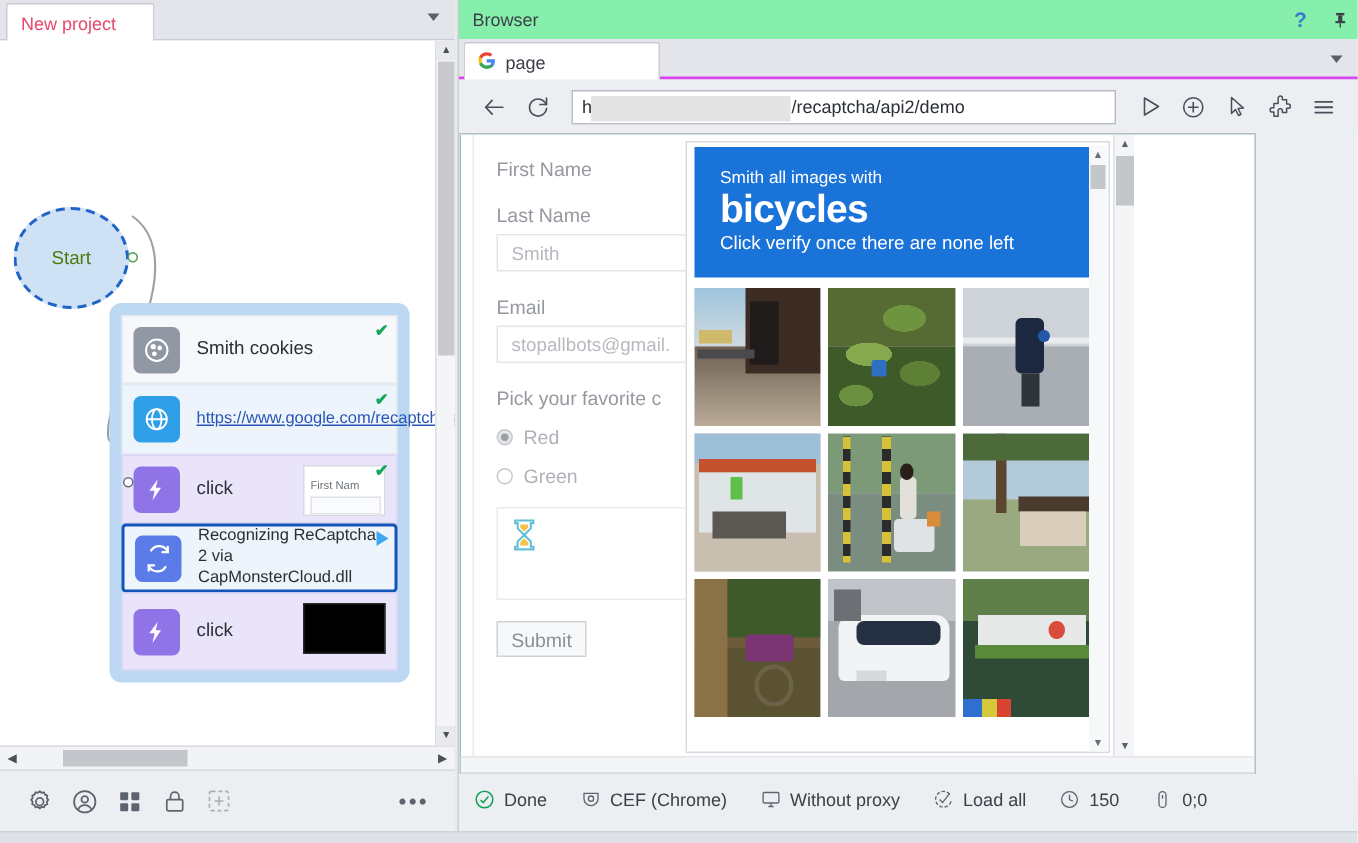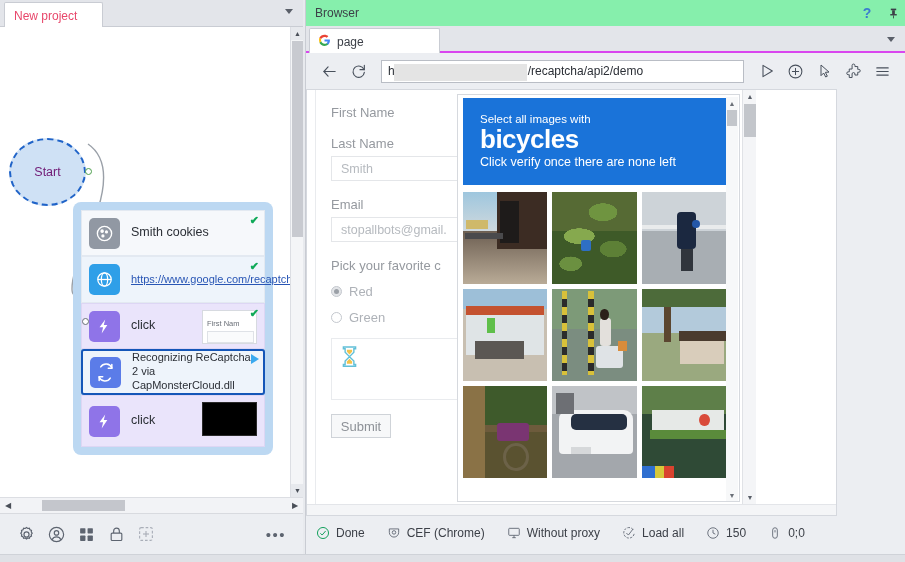--- a/index.html
+++ b/index.html
@@ -76,21 +76,21 @@
     color:#5d6470;
   }
   .lp-toolbar .spacer{flex:1}
   .lp-toolbar .dots{color:#5d6470;font-size:15px;letter-spacing:1.5px;padding-right:6px}
 
   
   .start-node{
     position:absolute; left:9px; top:111px; width:77px; height:68px;
     border-radius:50%; background:#cfe1f5; border:2px dashed #1f63c8;
     display:flex;align-items:center;justify-content:center;
-    font-size:12.5px;color:#701a75;
+    font-size:12.5px;color:#4d7c0f;
   }
   .port{
     position:absolute;width:7px;height:7px;border-radius:50%;
     background:#ffffff;border:1.5px solid #4c9f4c;
   }
   .port.start-out{left:85px;top:141px;}
   .port.grp-in{left:82px;top:291px;border-color:#6a6f78;}
 
   .group-box{
     position:absolute; left:73px; top:175px; width:200px; height:253px;
@@ -524,21 +524,21 @@
                 <path d="M9 21 h6 v-2.5 l-3-3 -3 3 z" fill="#f2c24a"></path>
               </svg>
             </span>
           </div>
 
           <div class="submit-btn">Submit</div>
         </div>
 
         <div class="captcha">
           <div class="cap-head">
-            <div class="l1">Select all images with</div>
+            <div class="l1">Smith all images with</div>
             <div class="l2">bicycles</div>
             <div class="l3">Click verify once there are none left</div>
           </div>
 
           <div class="cap-grid">
 
             <div class="tile">
               <div class="sky" style="background:linear-gradient(#9ec6de,#cfd9dd)"></div>
               <div class="gnd" style="background:linear-gradient(#6d5f52,#b9ab97)"></div>
               <div style="position:absolute;left:40%;top:0;right:0;height:62%;background:#3c2c23"></div>

